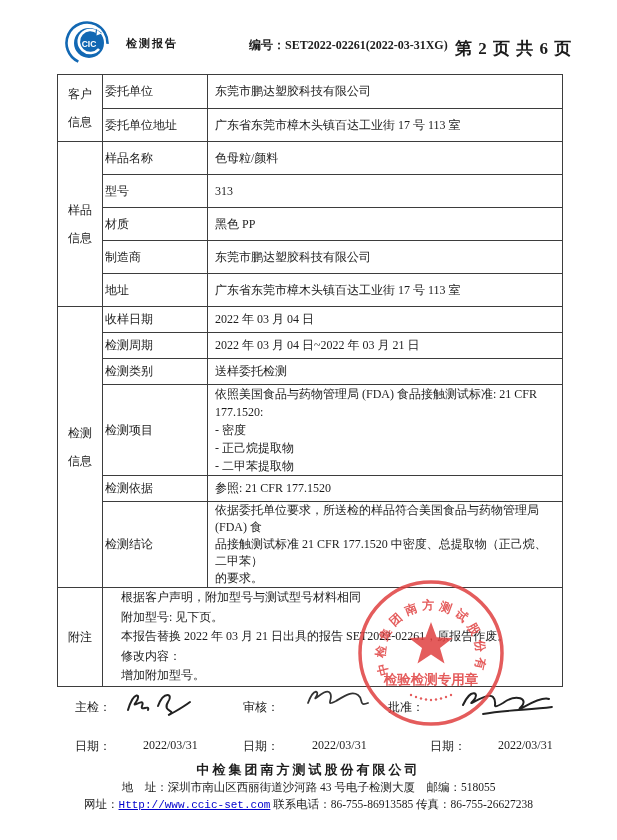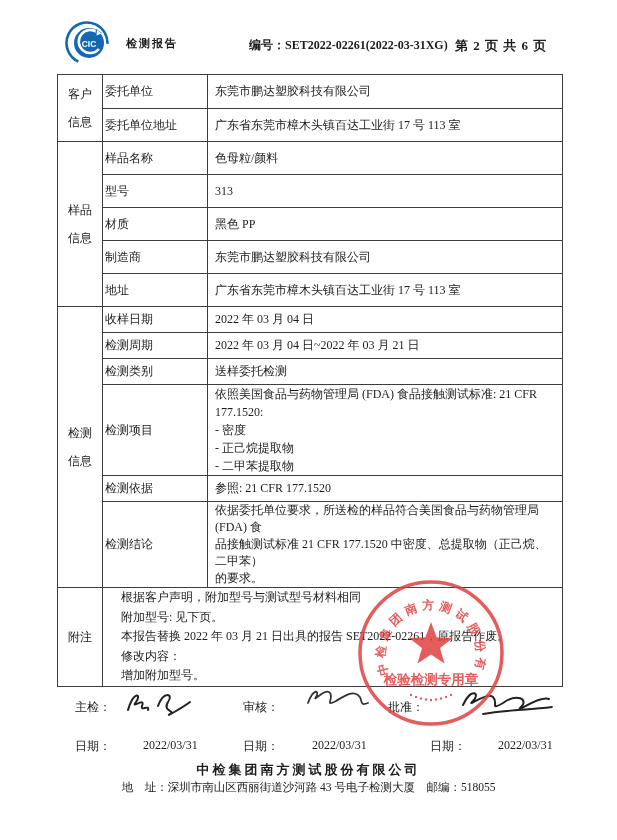--- a/index.html
+++ b/index.html
@@ -8,21 +8,21 @@
     width: 617px; height: 840px;
     font-family: "Liberation Serif", "DejaVu Serif", serif;
     color: #1c1c1c;
   }
   .page { position: relative; width: 617px; height: 820px; background: #ffffff; overflow: hidden; }
 
   
   .logo { position: absolute; left: 64px; top: 20px; }
   .hdr-title { position: absolute; left: 126px; top: 36px; font-size: 11px; font-weight: bold; letter-spacing: 2px; }
   .hdr-no { position: absolute; left: 236px; top: 37px; font-size: 12px; font-weight: bold; margin-left: 13px; }
-  .hdr-page { position: absolute; left: 455px; top: 37px; font-size: 13px; font-weight: bold; letter-spacing: 1px; }
+  .hdr-page { position: absolute; left: 455px; top: 37px; font-size: 17px; font-weight: bold; letter-spacing: 1px; }
 
   
   table.report { position: absolute; left: 57px; top: 74px; width: 506px;
     border-collapse: collapse; table-layout: fixed; font-size: 12px; }
   table.report td { border: 1px solid #3d3d3d; vertical-align: middle; overflow: hidden; }
   td.cat { text-align: center; line-height: 28px; white-space: pre-line; width: 45px; }
   td.lbl { padding-left: 2px; width: 105px; }
   td.val { padding-left: 7px; padding-right: 9px; }
   .pre { white-space: pre-line; }
   tr.h34 { height: 34px; } tr.h33 { height: 33px; } tr.h26 { height: 26px; }
@@ -189,14 +189,15 @@
         <circle cx="75" cy="122" r="1.2"></circle>
         <circle cx="80" cy="121.5" r="1.2"></circle>
       <circle cx="85" cy="120.5" r="1.2"></circle>
         <circle cx="90" cy="119" r="1.2"></circle>
         <circle cx="95" cy="117" r="1.2"></circle>
     </g>
   </svg>
 
   <div class="foot-company">中检集团南方测试股份有限公司</div>
   <div class="foot-line2"><span>地　址：</span><span>深圳市南山区西丽街道沙河路 43 号电子检测大厦</span><span>　邮编：</span><span>518055</span></div>
+  <div class="foot-line3"><span>网址：</span><a class="foot-link" href="#">Http://www.ccic-set.com</a><span> 联系电话：</span><span>86-755-86913585</span><span> 传真：</span><span>86-755-26627238</span></div>
 
 </div>
 
 </body></html>

